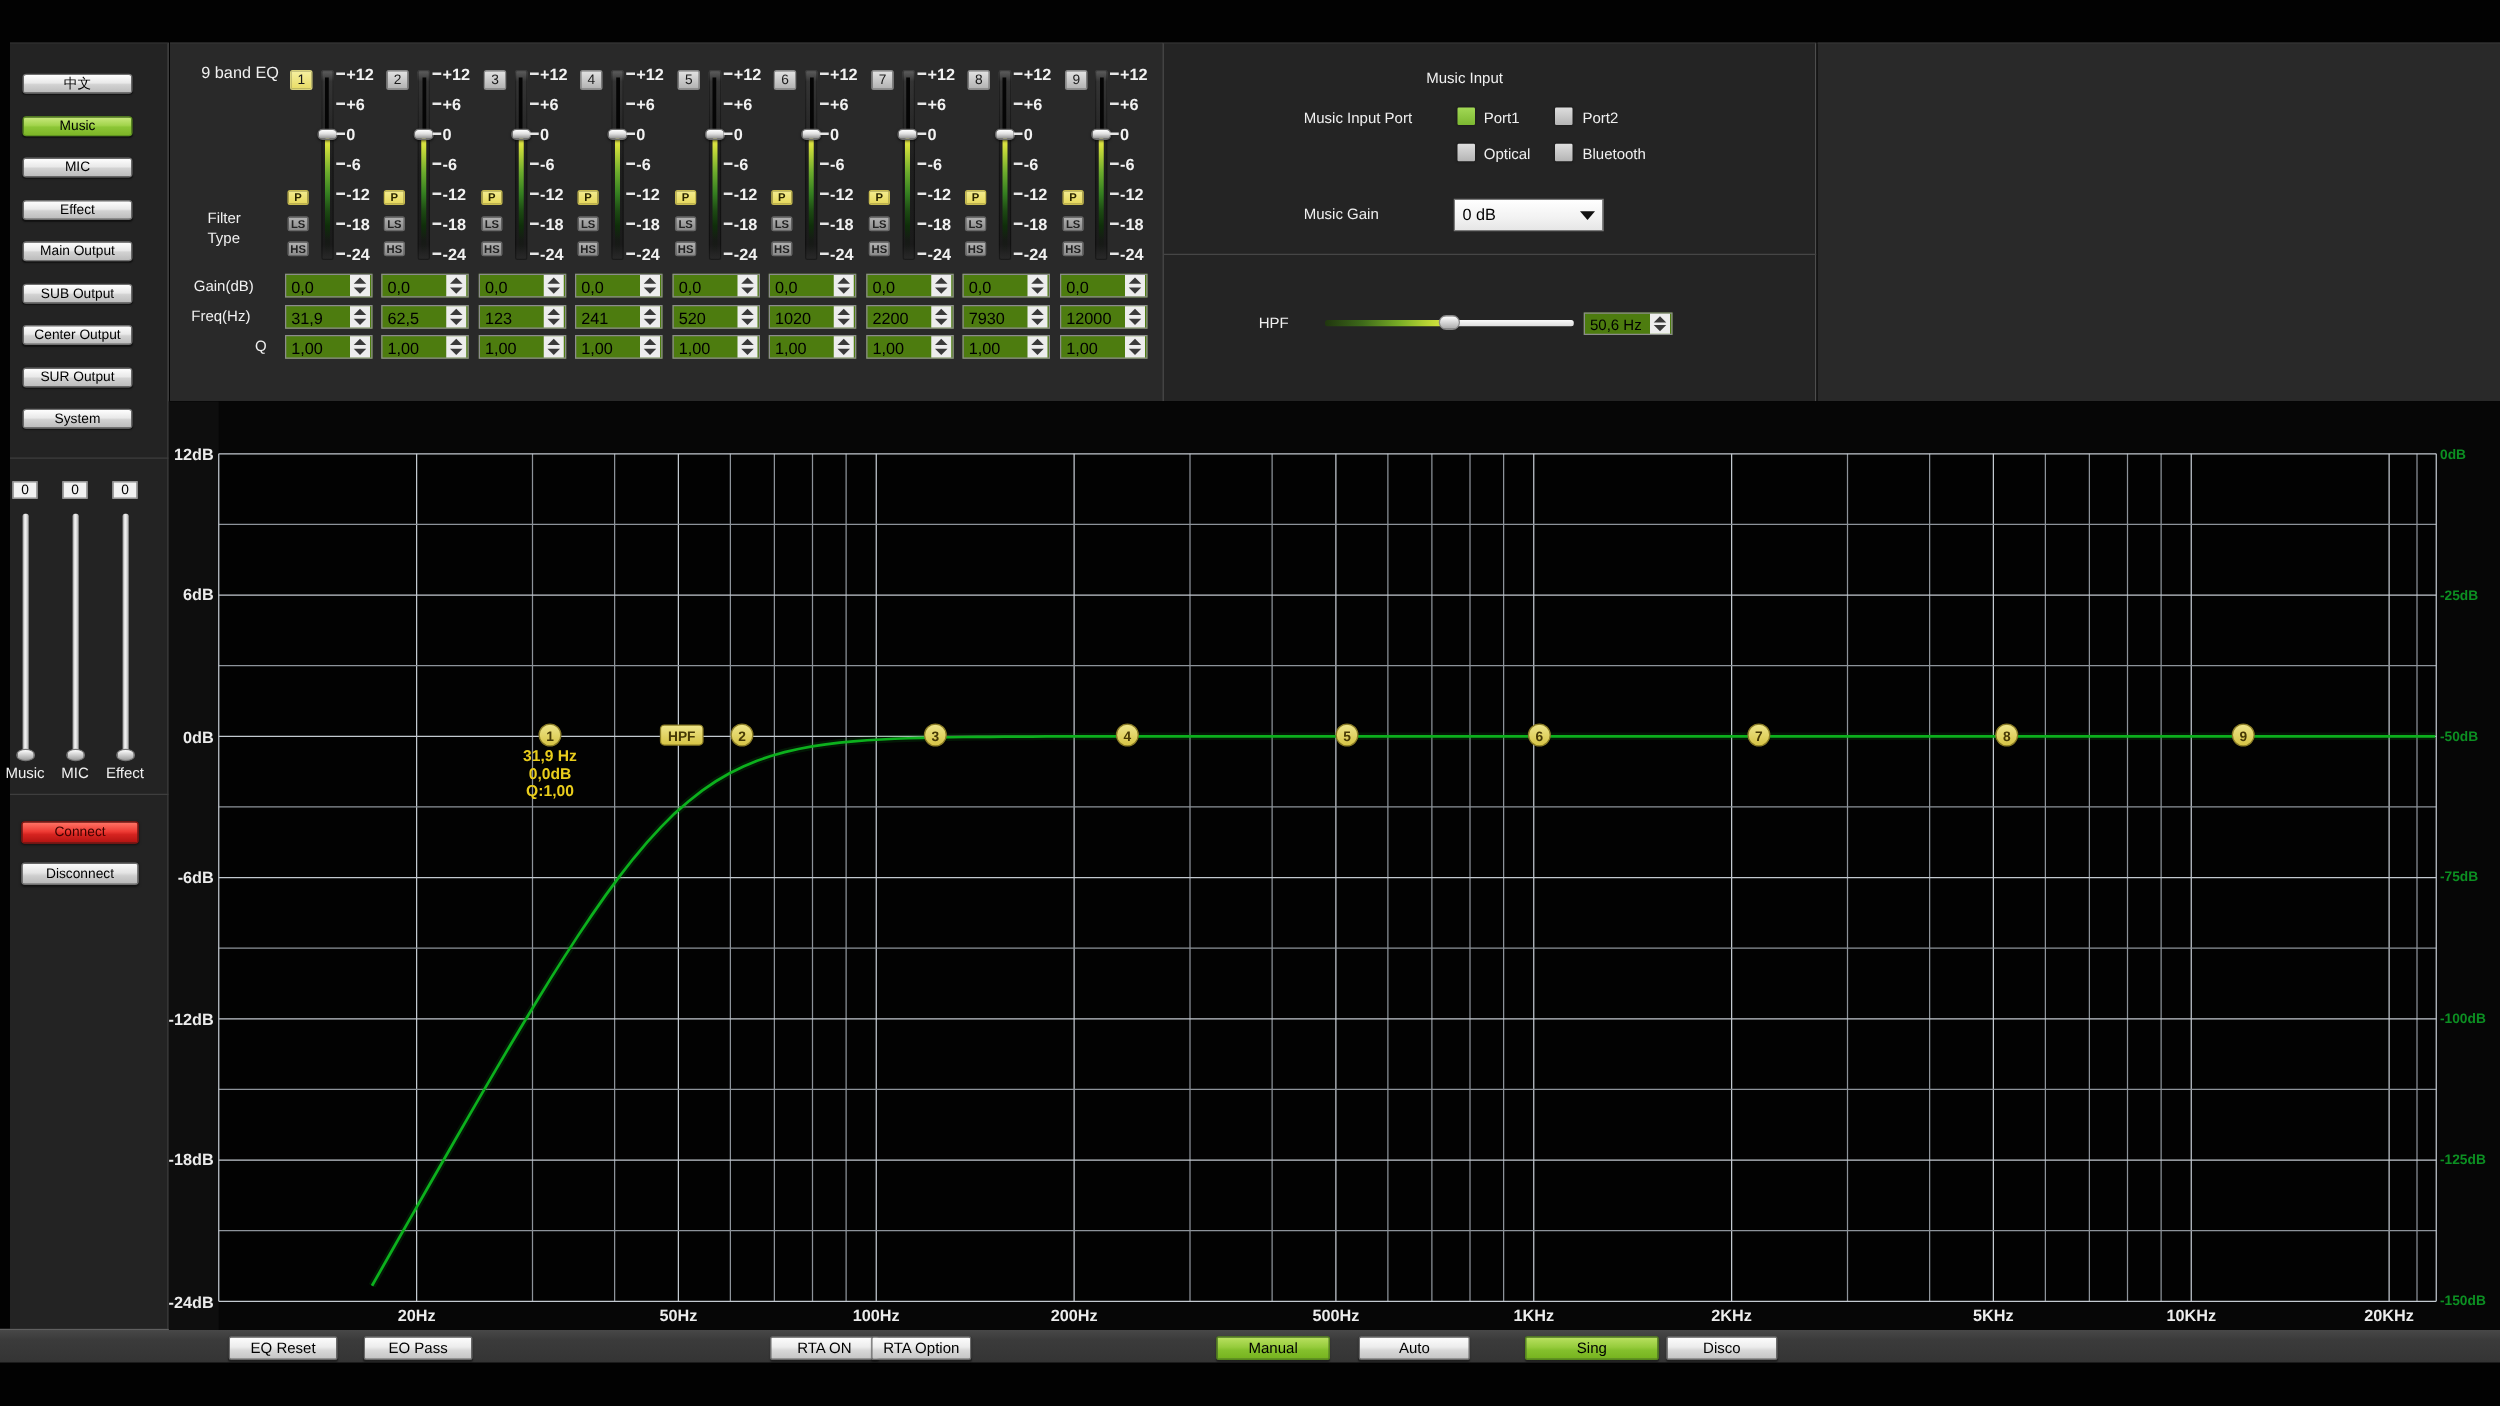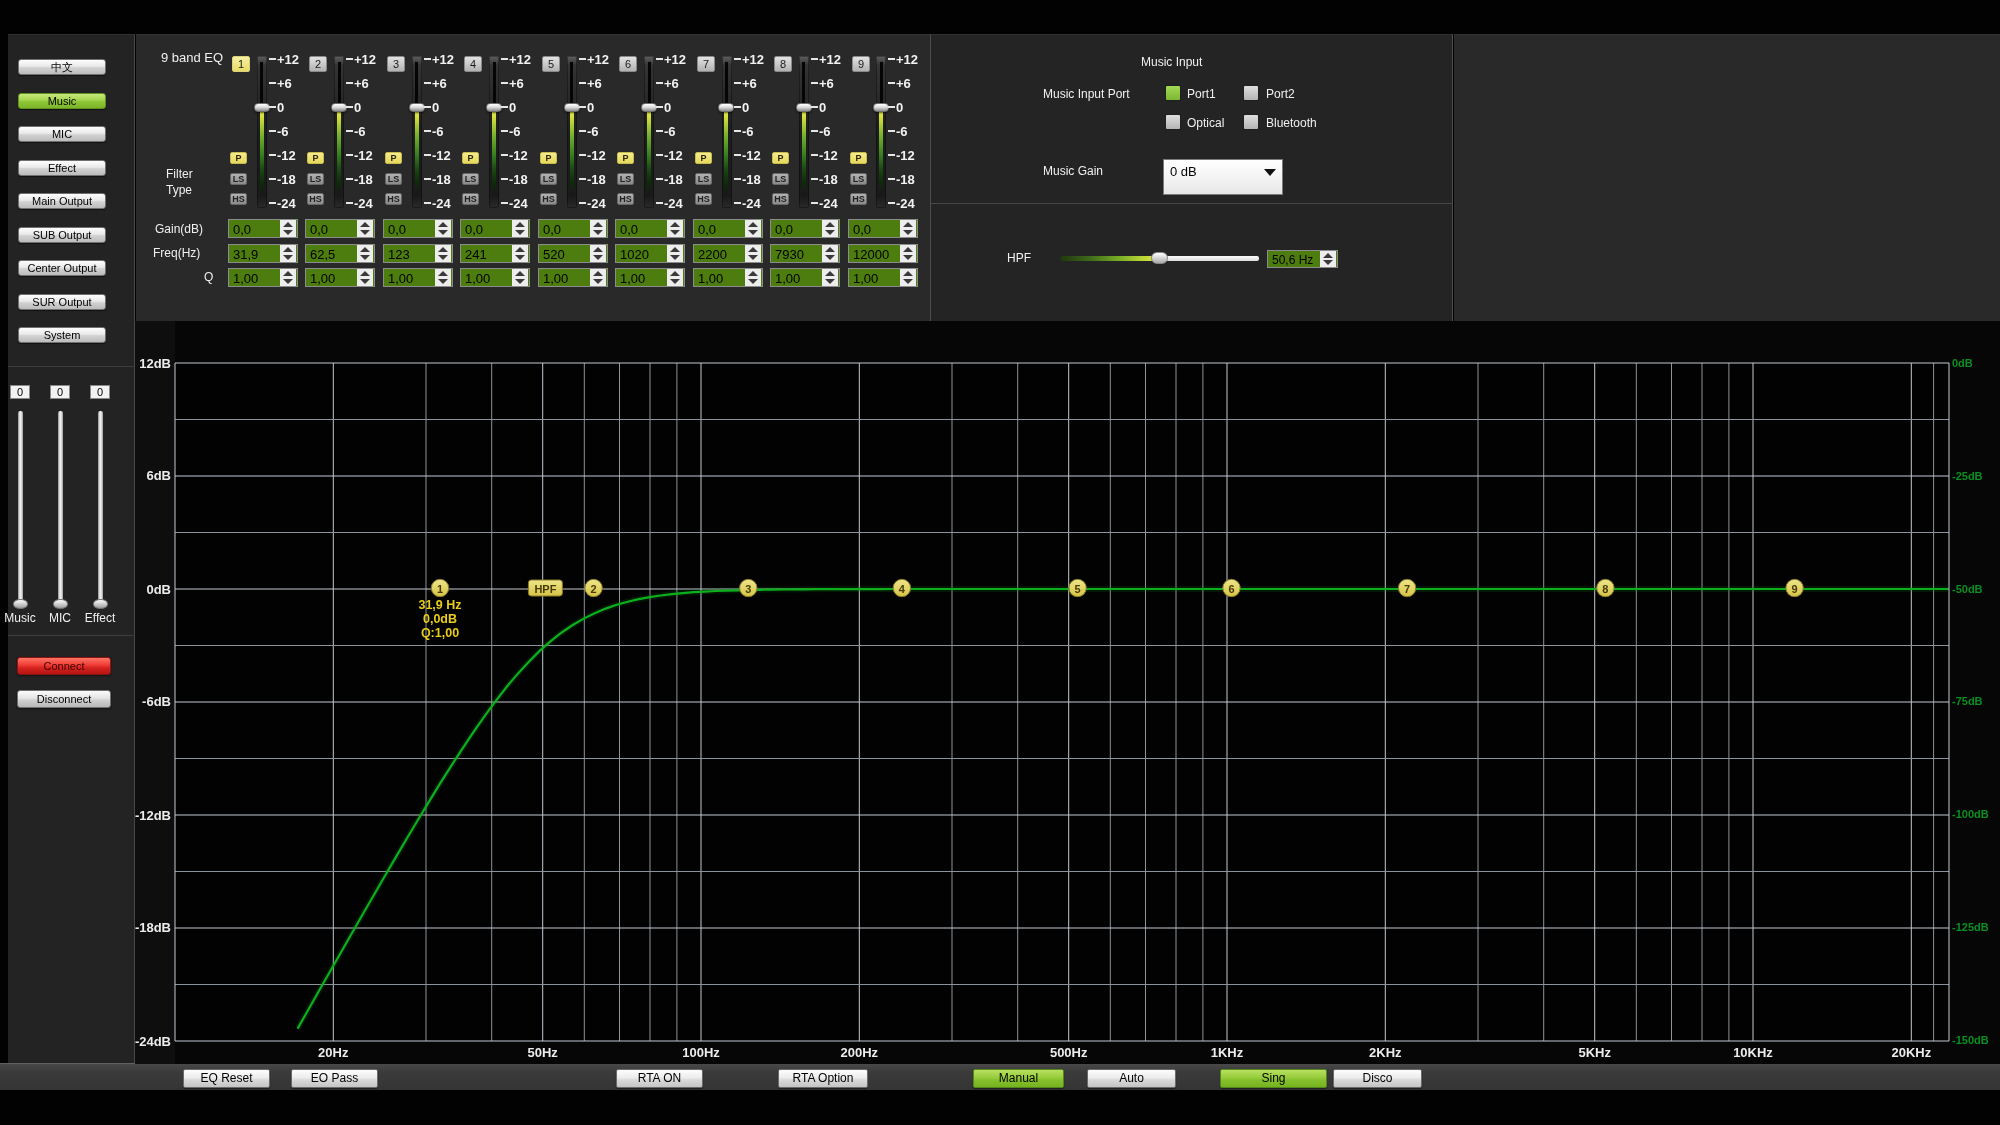--- a/index.html
+++ b/index.html
@@ -48,21 +48,21 @@
 .ftrack {position:absolute;width:5px;height:192px;border-radius:2px;
   background:linear-gradient(90deg,#8a8a8a,#f8f8f8 40%,#d8d8d8 70%,#9a9a9a);}
 .fhandle {position:absolute;width:15px;height:10px;border-radius:50%/45%;
   background:linear-gradient(#fdfdfd,#cfcfcf 50%,#9f9f9f);border:1px solid #777;}
 .flab {position:absolute;width:60px;text-align:center;font-size:12px;color:#f0f0f0;}
 .lab {position:absolute;font-size:12px;color:#f0f0f0;}
 .sep {position:absolute;height:1px;background:#3e3e3e;}
 .cbox {position:absolute;width:14px;height:14px;border-radius:1px;
   background:linear-gradient(#dedede,#b4b4b4);box-shadow:0 0 2px rgba(0,0,0,.4);}
 .cbox.on {background:linear-gradient(#a2d855,#7cb831);}
-.ddown {position:absolute;left:1163px;top:159px;width:120px;height:36px;background:linear-gradient(#ffffff,#f2f2f2 60%,#e6e6e6);border:1px solid #7a7a7a;}
+.ddown {position:absolute;left:1163px;top:159px;width:120px;height:26px;background:linear-gradient(#ffffff,#f2f2f2 60%,#e6e6e6);border:1px solid #7a7a7a;}
 .ddown span {position:absolute;left:6px;top:4px;font-size:12px;color:#000;}
 .ddarr {position:absolute;right:6px;top:9px;width:0;height:0;border-left:6px solid transparent;border-right:6px solid transparent;border-top:7px solid #111;}
 .bbtn {position:absolute;top:1069px;height:19px;border:1px solid #6a6a6a;border-radius:2px;
   background:linear-gradient(#fdfdfd,#ececec 45%,#d8d8d8 60%,#c4c4c4);
   color:#000;font-size:12px;line-height:17px;text-align:center;box-shadow:0 1px 1px rgba(0,0,0,.4);}
 .bbtn.green {background:linear-gradient(#b8e060,#96cc3c 45%,#84c02c 60%,#76b31f);border-color:#55881c;}
 #connect {position:absolute;left:17px;top:657px;width:94px;height:18px;border-radius:3px;
   background:linear-gradient(#ff7466,#ee3b34 45%,#d62420 60%,#b31412);border:1px solid #8c1410;
   color:#3c0300;font-size:11px;text-align:center;line-height:16px;box-shadow:0 1px 2px rgba(0,0,0,.5);}
 #disconnect {position:absolute;left:17px;top:690px;width:94px;height:18px;border-radius:3px;
@@ -638,18 +638,18 @@
  <rect x="528.4" y="580" width="34" height="16" rx="3" fill="url(#gy)" stroke="#8a7c26"></rect>
       <text x="545.4" y="592.5" class="mnum" text-anchor="middle">HPF</text>
  <text x="440" y="609" class="itxt" text-anchor="middle">31,9 Hz</text>
       <text x="440" y="623" class="itxt" text-anchor="middle">0,0dB</text>
       <text x="440" y="637" class="itxt" text-anchor="middle">Q:1,00</text>
 </svg>
 
 <div class="bbtn" style="left:183px;width:87px;">EQ Reset</div>
 <div class="bbtn" style="left:291px;width:87px;">EO Pass</div>
 <div class="bbtn" style="left:616px;width:87px;">RTA ON</div>
-<div class="bbtn" style="left:778px;width:90px;">RTA Option</div>
+<div class="bbtn" style="left:697px;width:80px;">RTA Option</div>
 <div class="bbtn green" style="left:973px;width:91px;">Manual</div>
 <div class="bbtn" style="left:1087px;width:89px;">Auto</div>
 <div class="bbtn green" style="left:1220px;width:107px;">Sing</div>
 <div class="bbtn" style="left:1333px;width:89px;">Disco</div>
 
 </div>
 </body></html>

